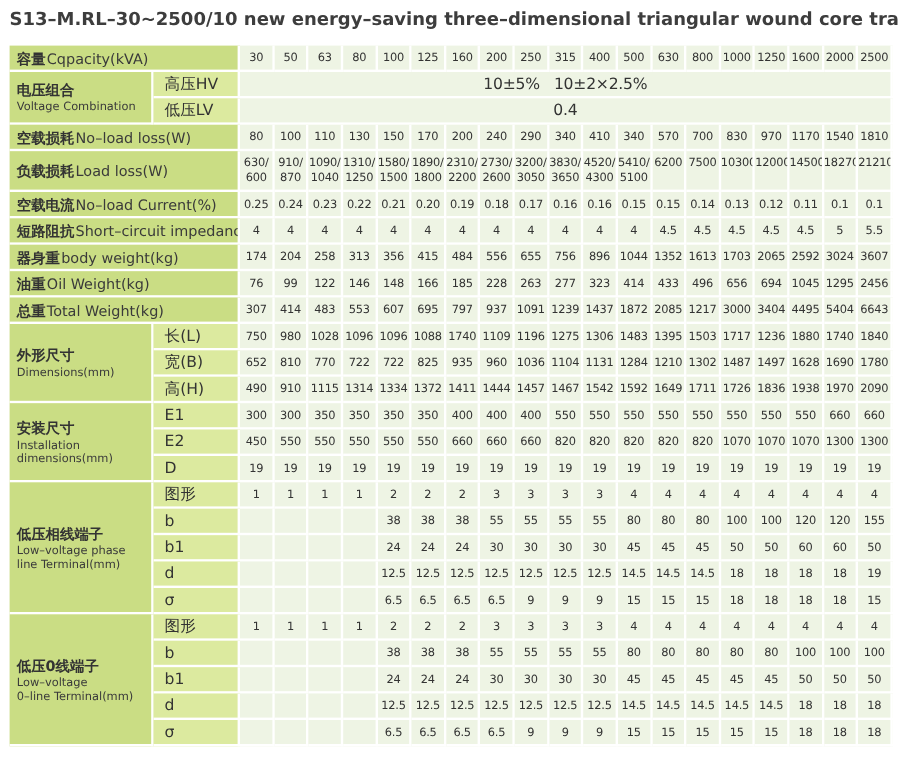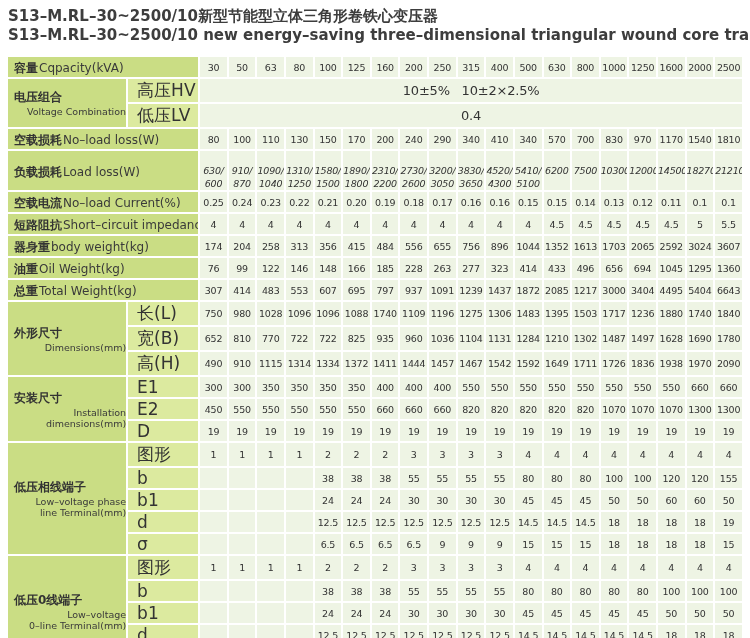--- a/index.html
+++ b/index.html
@@ -13,36 +13,35 @@
   .title-line{font-size:15px;font-weight:600;color:#3d3d3d;white-space:nowrap;}
   table.spec{
     table-layout:fixed;border-collapse:separate;border-spacing:0;
     width:736px;margin:12px 0 0 8px;
   }
   td{box-sizing:border-box;border-right:2px solid #fff;border-bottom:2px solid #fff;
      height:22px;padding:0;overflow:hidden;}
   tr.tall td{height:34px;}
   td.lbl{background:var(--label-bg,#cadd84);vertical-align:middle;padding-left:6px;}
   td.sub{background:var(--sublabel-bg,#dcea9f);vertical-align:middle;
-         padding-left:9px;font-size:17px;color:#333;white-space:nowrap;}
+         padding-left:9px;font-size:13px;color:#333;white-space:nowrap;}
   td.d{background:var(--cell-bg,#eef4e4);text-align:center;vertical-align:middle;
        font-size:9.5px;letter-spacing:-0.2px;color:#333;}
   td.d.spanc{white-space:pre;font-size:13px;}
-  td.d.tl{vertical-align:top;padding-top:13px;line-height:13px;font-style:italic;}
+  td.d.tl{vertical-align:top;padding-top:3px;line-height:13px;}
   .lz{font-size:12px;font-weight:600;color:#333;white-space:nowrap;}
-  .le{font-size:9.5px;font-weight:normal;color:#3a3a3a;line-height:11px;white-space:nowrap;text-align:right;}
+  .le{font-size:9.5px;font-weight:normal;color:#3a3a3a;line-height:11px;white-space:nowrap;}
   .len{font-size:12px;font-weight:normal;color:#3a3a3a;margin-left:1px;white-space:nowrap;}
   .inline-label{white-space:nowrap;}
 </style>
 </head>
 <body>
 
 <div class="page">
   <div class="titles">
-    <div class="title-line">S13–M.RL–30~2500/10新型节能型立体三角形卷铁心变压器</div>
     <div class="title-line">S13–M.RL–30~2500/10 new energy–saving three–dimensional triangular wound core transformer</div>
   </div>
   <table class="spec">
     <colgroup id="spec-cols">
         <col style="width: 120px;">
         <col style="width: 72px;">
         <col style="width: 28.6px;">
         <col style="width: 28.6px;">
         <col style="width: 28.6px;">
         <col style="width: 28.6px;">
@@ -291,21 +290,21 @@
           <td class="d">263</td>
           <td class="d">277</td>
           <td class="d">323</td>
           <td class="d">414</td>
           <td class="d">433</td>
           <td class="d">496</td>
           <td class="d">656</td>
           <td class="d">694</td>
           <td class="d">1045</td>
           <td class="d">1295</td>
-          <td class="d">1360</td>
+          <td class="d">2456</td>
         </tr>
         <tr>
           <td class="lbl" rowspan="1" colspan="2">
             <div class="inline-label"><span class="lz">总重</span><span class="len">Total Weight(kg)</span></div>
           </td>
           <td class="d">307</td>
           <td class="d">414</td>
           <td class="d">483</td>
           <td class="d">553</td>
           <td class="d">607</td>

